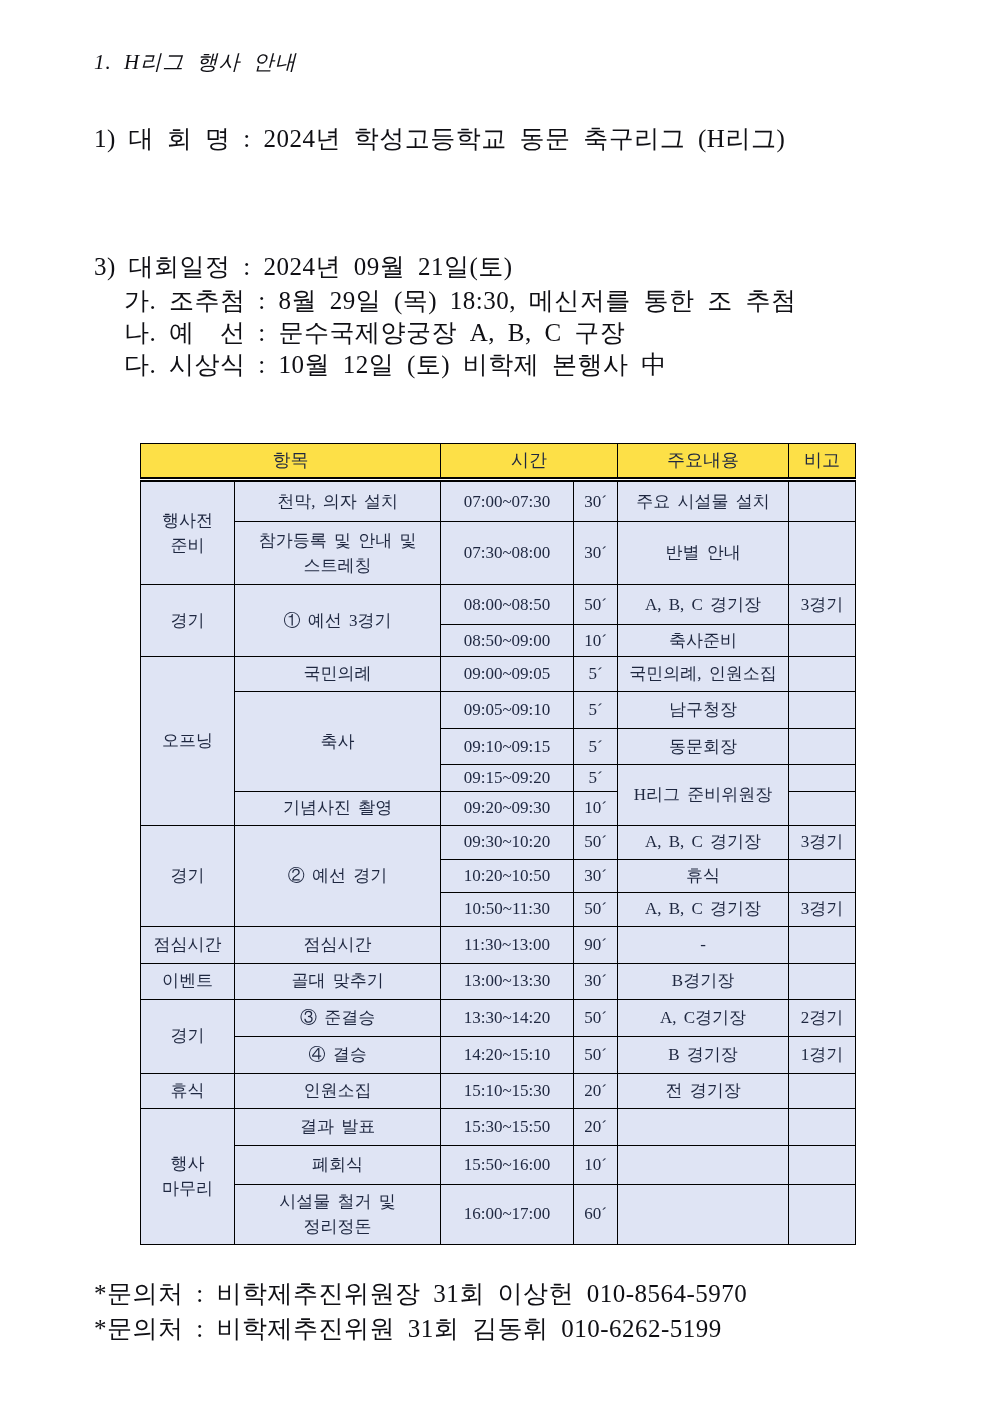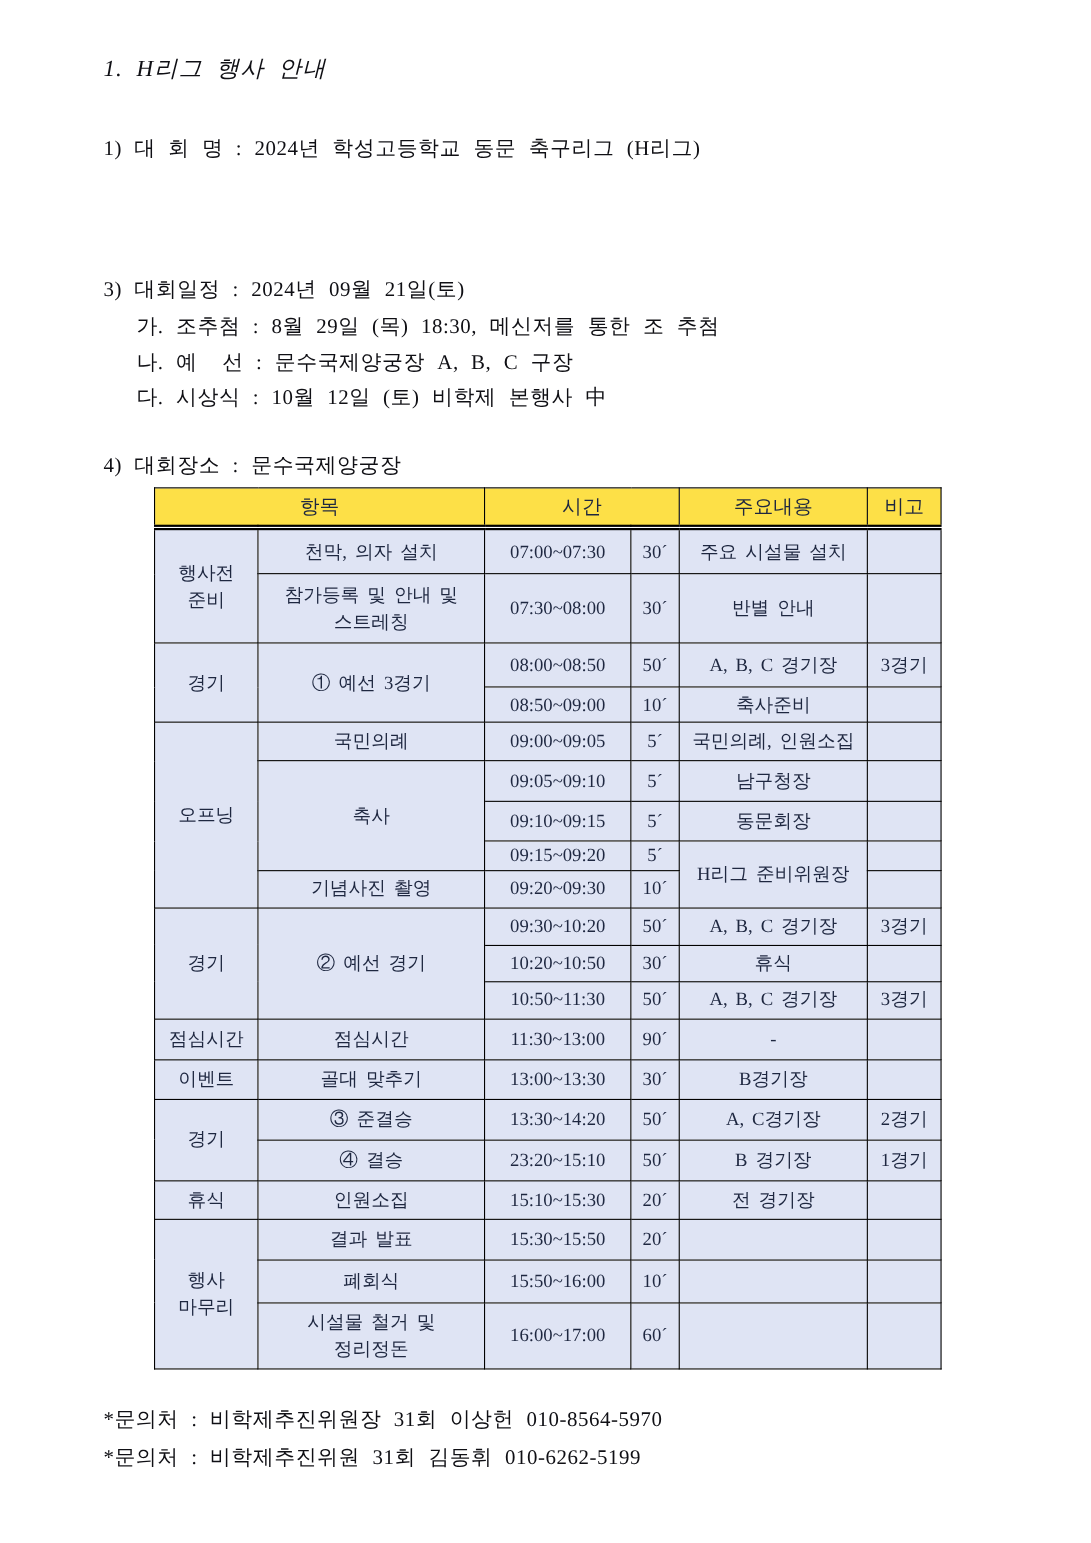--- a/index.html
+++ b/index.html
@@ -8,21 +8,21 @@
     position:relative;
     width:992px; height:1403px;
     background:#ffffff;
     font-family:"Liberation Serif","DejaVu Serif",serif;
     color:#000000;
     overflow:hidden;
   }
   .tline {
     position:absolute;
     white-space:pre;
-    font-size:19px;
+    font-size:25px;
     word-spacing:6px;
     letter-spacing:0.5px;
     color:#0f0f14;
   }
   .tline.title { font-size:21px; letter-spacing:1px;font-style:italic; }
 
   table.schedule {
     position:absolute; left:140px; top:443px;
     width:715px;
     border-collapse:collapse;
@@ -56,21 +56,20 @@
 
 <div class="page">
 
   <div class="tline title" style="top:48px; left:94px;">1. H리그 행사 안내</div>
 
   <div class="tline" style="top:122px; left:94px;">1) 대 회 명 : 2024년 학성고등학교 동문 축구리그 (H리그)</div>
   <div class="tline" style="top:250px; left:94px;">3) 대회일정 : 2024년 09월 21일(토)</div>
   <div class="tline" style="top:284px; left:124px;">가. 조추첨 : 8월 29일 (목) 18:30, 메신저를 통한 조 추첨</div>
   <div class="tline" style="top:316px; left:124px;">나. 예  선 : 문수국제양궁장 A, B, C 구장</div>
   <div class="tline" style="top:348px; left:124px;">다. 시상식 : 10월 12일 (토) 비학제 본행사 中</div>
-  <div class="tline" style="top:410px; left:94px;">4) 대회장소 : 문수국제양궁장</div>
 
   <table class="schedule">
     <colgroup>
       <col style="width:94px">
         <col style="width:206px">
         <col style="width:133px">
       <col style="width:44px">
         <col style="width:171px">
         <col style="width:67px">
     </colgroup>
@@ -186,21 +185,21 @@
       <tr style="height:37px">
         <td rowspan="2">경기</td>
         <td>③ 준결승</td>
         <td class="time">13:30~14:20</td>
         <td class="dur">50´</td>
         <td>A, C경기장</td>
         <td>2경기</td>
       </tr>
       <tr style="height:37px">
         <td>④ 결승</td>
-        <td class="time">23:20~15:10</td>
+        <td class="time">14:20~15:10</td>
         <td class="dur">50´</td>
         <td>B 경기장</td>
         <td>1경기</td>
       </tr>
       <tr style="height:35px">
         <td>휴식</td>
         <td>인원소집</td>
         <td class="time">15:10~15:30</td>
         <td class="dur">20´</td>
         <td>전 경기장</td>

